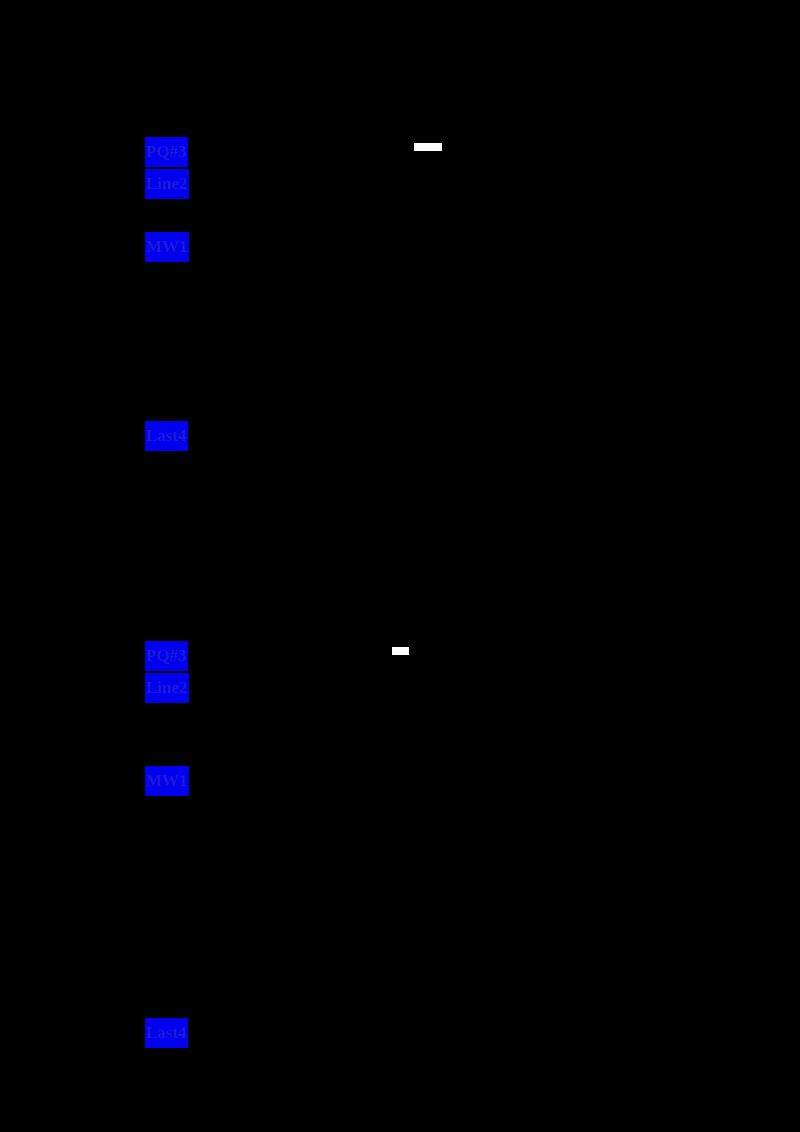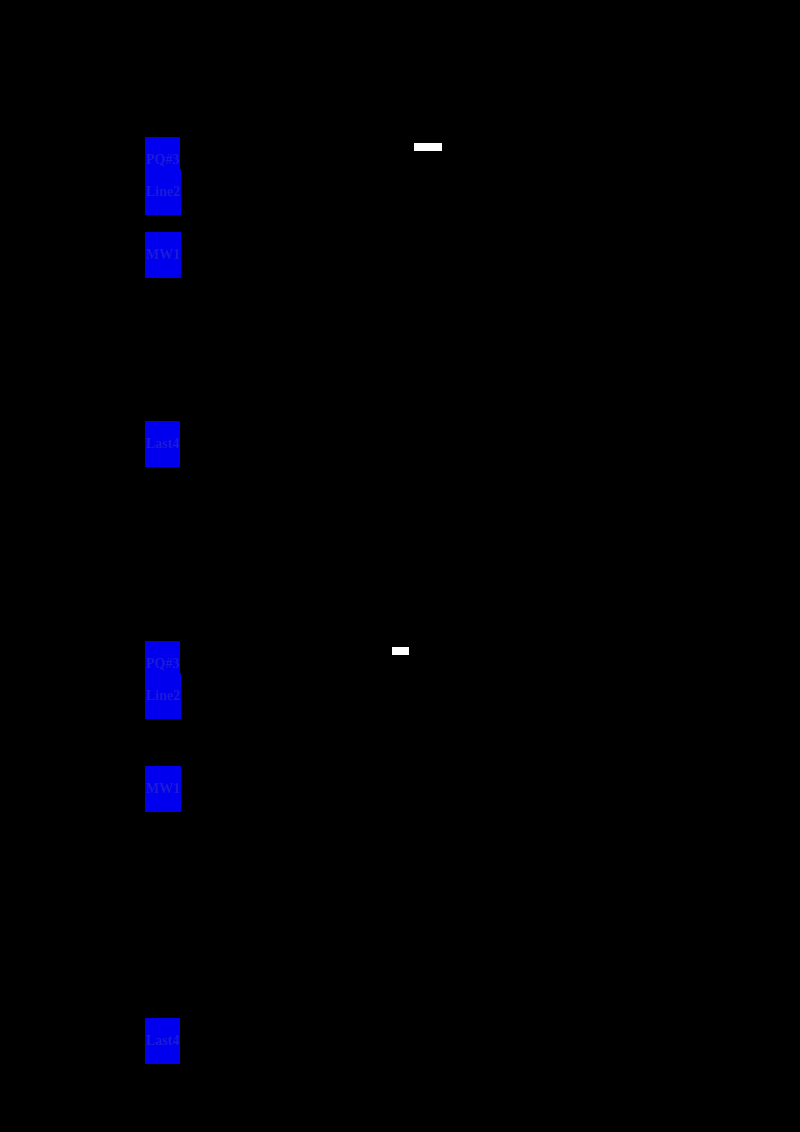--- a/index.html
+++ b/index.html
@@ -23,26 +23,26 @@
     top: 0;
     width: 800px;
     height: 1132px;
   }
   
   .tok {
     position: absolute;
     color: #1b1bd8;
     background: #0000ee;
     font-family: "Liberation Serif", serif;
-    font-size: 14px;
+    font-size: 17px;
     font-weight: bold;
     line-height: 14px;
     letter-spacing: 0px;
     white-space: nowrap;
-    padding: 16px 1px;
+    padding: 8px 1px;
   }
   
   .wmark {
     position: absolute;
     background: #ffffff;
     height: 7px;
   }
 </style>
 </head>
 <body>

